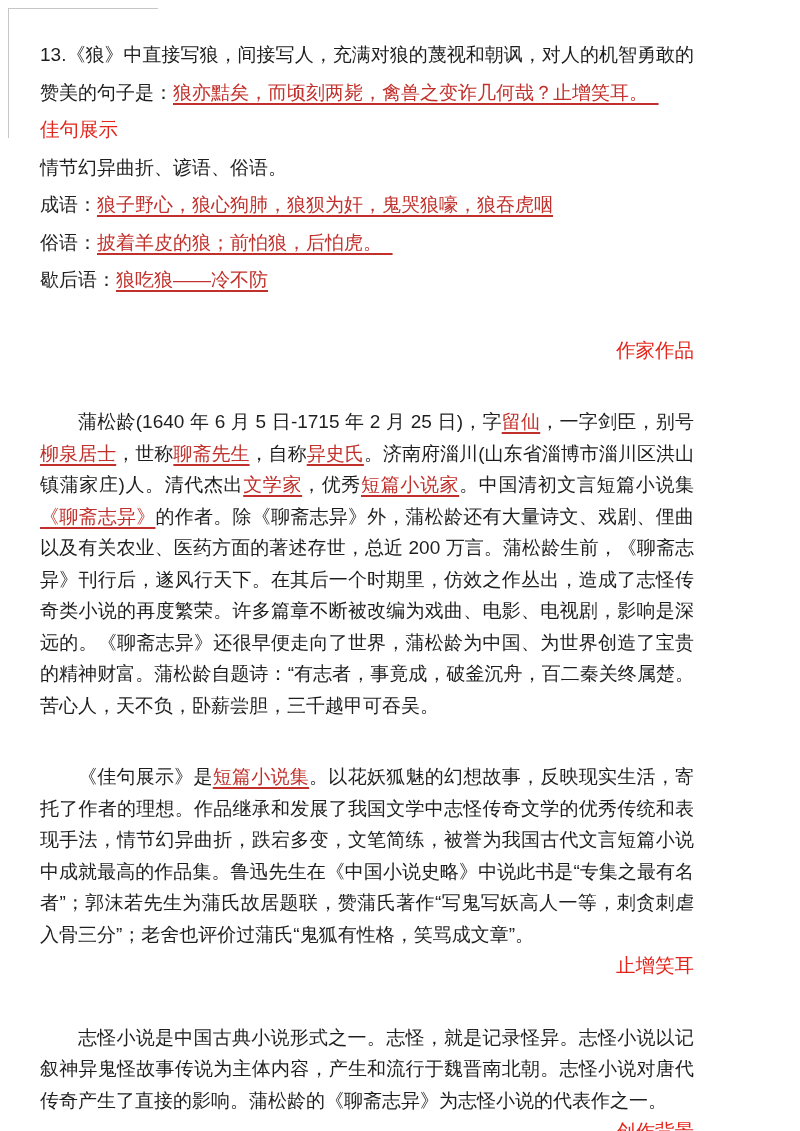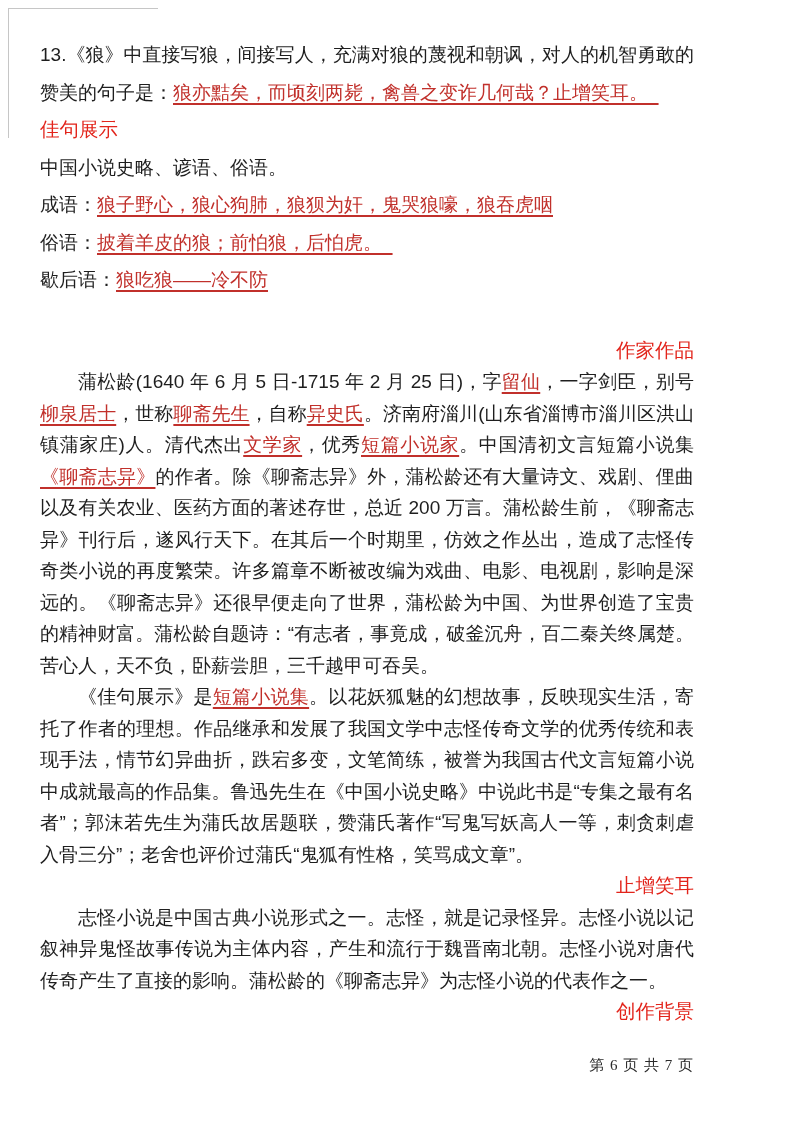--- a/index.html
+++ b/index.html
@@ -28,21 +28,21 @@
     width: 150px; height: 1px; background: #c6c6c6;
   }
   .corner-left {
     position: absolute; left: 8px; top: 8px;
     width: 1px; height: 130px; background: #c6c6c6;
   }
   p { margin: 0; padding: 0; }
   .top-block { font-size: 19px; line-height: 37.5px; }
   .main-block { font-size: 19px; line-height: 31.5px; text-align: right; }
   .jline { text-align: justify; text-justify: inter-character; }
-  .indent { text-indent: 2em; }
+  .indent { text-indent: 2em; margin-top: 40px; }
   .h-red {
     color: var(--heading-red, #e2241b);
     font-weight: normal;
     font-size: 19.5px;
   }
   .ru {
     color: var(--answer-red, #c1302b);
     text-decoration: underline;
     text-decoration-thickness: 1.6px;
     text-underline-offset: 4px;
@@ -60,21 +60,21 @@
 </head>
 <body>
 
 <div class="page">
   <div class="corner-top"></div>
   <div class="corner-left"></div>
 
   <p class="top-block jline"><span>13.《狼》中直接写狼，间接写人，充满对狼的蔑视和朝讽，对人的机智勇敢的赞美的句子是：</span><span class="ru">狼亦黠矣，而顷刻两毙，禽兽之变诈几何哉？止增笑耳。&nbsp;&nbsp;</span></p>
 
   <p class="top-block h-red">佳句展示</p>
-  <p class="top-block">中国小说史略、谚语、俗语。</p>
+  <p class="top-block">情节幻异曲折、谚语、俗语。</p>
   <p class="top-block"><span>成语：</span><span class="ru">狼子野心，狼心狗肺，狼狈为奸，鬼哭狼嚎，狼吞虎咽</span></p>
   <p class="top-block"><span>俗语：</span><span class="ru">披着羊皮的狼；前怕狼，后怕虎。&nbsp;&nbsp;</span></p>
   <p class="top-block"><span>歇后语：</span><span class="ru">狼吃狼——冷不防</span></p>
 
   <p class="main-block h-red sec-gap">作家作品</p>
   <p class="main-block jline indent"><span>蒲松龄(1640 年 6 月 5 日-1715 年 2 月 25 日)，字</span><span class="ru">留仙</span><span>，一字剑臣，别号</span><span class="ru">柳泉居士</span><span>，世称</span><span class="ru">聊斋先生</span><span>，自称</span><span class="ru">异史氏</span><span>。济南府淄川(山东省淄博市淄川区洪山镇蒲家庄)人。清代杰出</span><span class="ru">文学家</span><span>，优秀</span><span class="ru">短篇小说家</span><span>。中国清初文言短篇小说集</span><span class="ru">《聊斋志异》</span><span>的作者。除《聊斋志异》外，蒲松龄还有大量诗文、戏剧、俚曲以及有关农业、医药方面的著述存世，总近 200 万言。蒲松龄生前，《聊斋志异》刊行后，遂风行天下。在其后一个时期里，仿效之作丛出，造成了志怪传奇类小说的再度繁荣。许多篇章不断被改编为戏曲、电影、电视剧，影响是深远的。《聊斋志异》还很早便走向了世界，蒲松龄为中国、为世界创造了宝贵的精神财富。蒲松龄自题诗：“有志者，事竟成，破釜沉舟，百二秦关终属楚。苦心人，天不负，卧薪尝胆，三千越甲可吞吴。</span></p>
   <p class="main-block jline indent"><span>《佳句展示》是</span><span class="ru">短篇小说集</span><span>。以花妖狐魅的幻想故事，反映现实生活，寄托了作者的理想。作品继承和发展了我国文学中志怪传奇文学的优秀传统和表现手法，情节幻异曲折，跌宕多变，文笔简练，被誉为我国古代文言短篇小说中成就最高的作品集。鲁迅先生在《中国小说史略》中说此书是“专集之最有名者”；郭沫若先生为蒲氏故居题联，赞蒲氏著作“写鬼写妖高人一等，刺贪刺虐入骨三分”；老舍也评价过蒲氏“鬼狐有性格，笑骂成文章”。</span></p>
 
   <p class="main-block h-red">止增笑耳</p>
   <p class="main-block jline indent">志怪小说是中国古典小说形式之一。志怪，就是记录怪异。志怪小说以记叙神异鬼怪故事传说为主体内容，产生和流行于魏晋南北朝。志怪小说对唐代传奇产生了直接的影响。蒲松龄的《聊斋志异》为志怪小说的代表作之一。</p>

